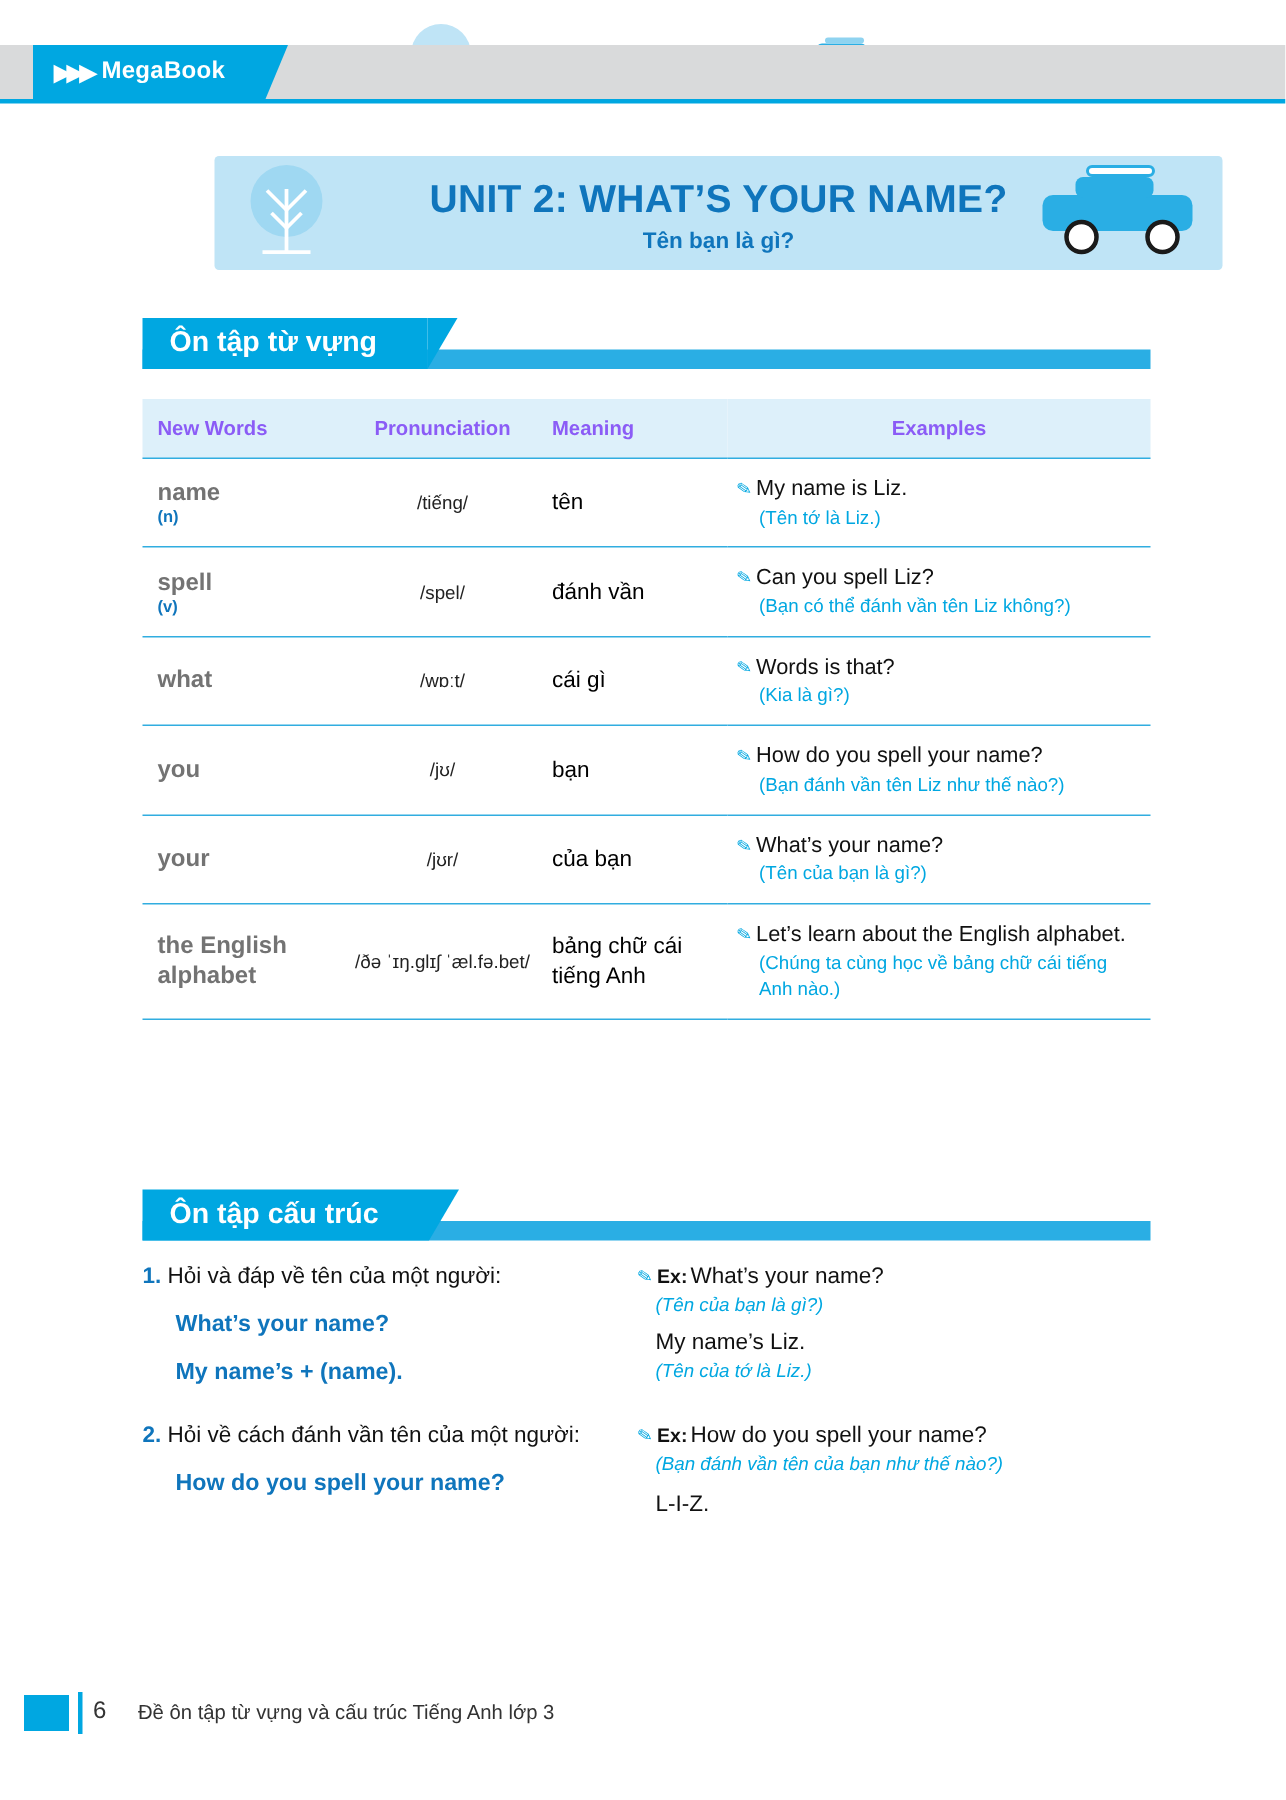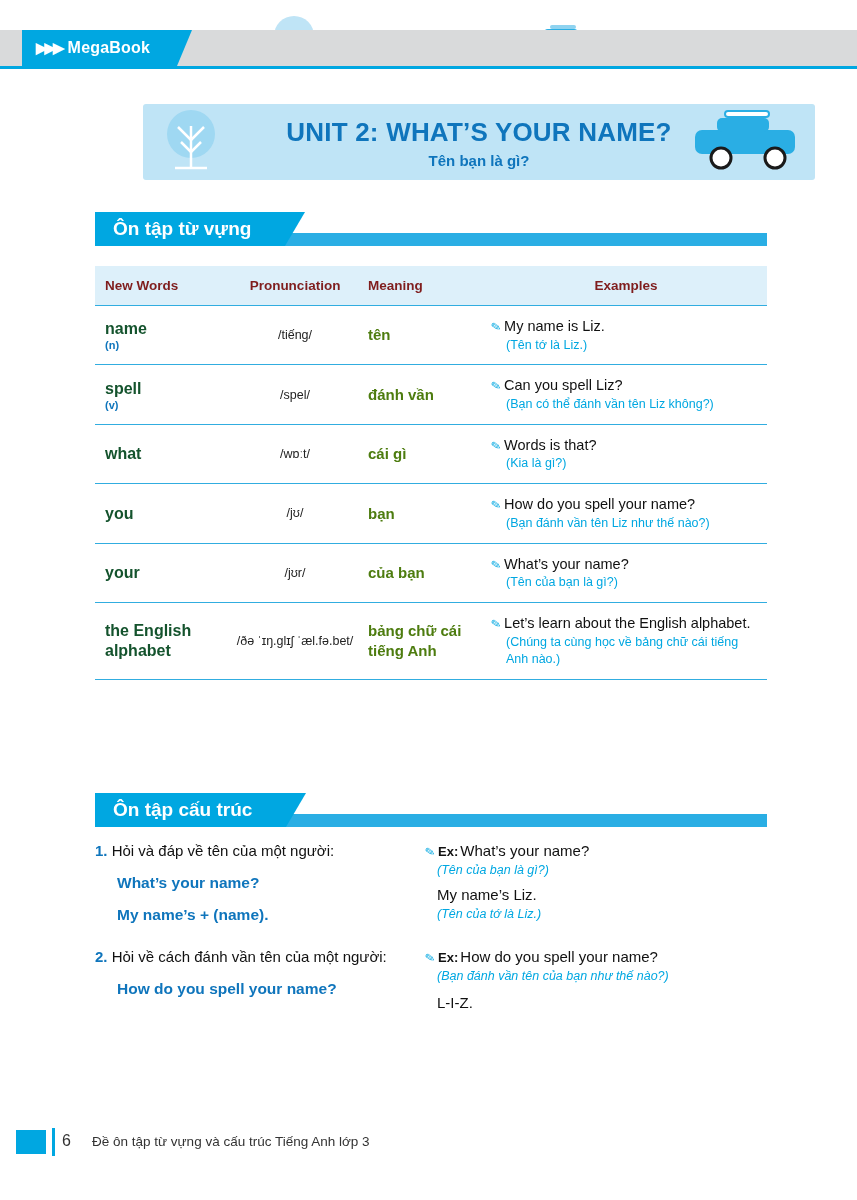--- a/index.html
+++ b/index.html
@@ -120,50 +120,50 @@
   
   .vocab-table {
     position: absolute;
     left: 95px; top: 266px;
     width: 672px;
     border-collapse: collapse;
     font-size: 13px;
   }
   .vocab-table thead th {
     background: #ddf0fa;
-    color: #7f1d1d;
+    color: #8b5cf6;
     font-size: 13.5px;
     font-weight: bold;
     padding: 12px 6px;
     border-bottom: 1.5px solid #31ade0;
     text-align: center;
   }
   .vocab-table td {
     border-bottom: 1.5px solid #31ade0;
     padding: 11px 6px;
     vertical-align: middle;
   }
   .col-word   { width: 135px; text-align: left; padding-left: 10px !important; }
   .col-pron   { width: 130px; text-align: center; }
   .col-mean   { width: 125px; text-align: left; padding-left: 8px !important; }
   .col-ex     { width: 282px; text-align: left; padding-left: 6px !important; }
 
   .word {
-    color: #14532d;
+    color: #737373;
     font-size: 16px;
     font-weight: bold;
     line-height: 1.25;
   }
   .pos {
     color: #0f75bc;
     font-size: 11px;
     font-weight: bold;
   }
   .pron { font-size: 12.5px; color: #222; line-height: 1.3; }
-  .mean { font-size: 15px; font-weight: bold; color: #4d7c0f; line-height: 1.3; margin-top: 24px; }
+  .mean { font-size: 15px; font-weight: normal; color: #000000; line-height: 1.3; margin-top: 24px; }
   .ex-en { font-size: 14.5px; color: #111; line-height: 1.35; }
   .ex-vi { font-size: 12.5px; color: #00a7e1; line-height: 1.35; }
   .pen {
     color: #00a7e1;
     font-size: 12px;
     margin-right: 3px;
     display: inline-block;
     transform: rotate(-10deg);
   }
 

